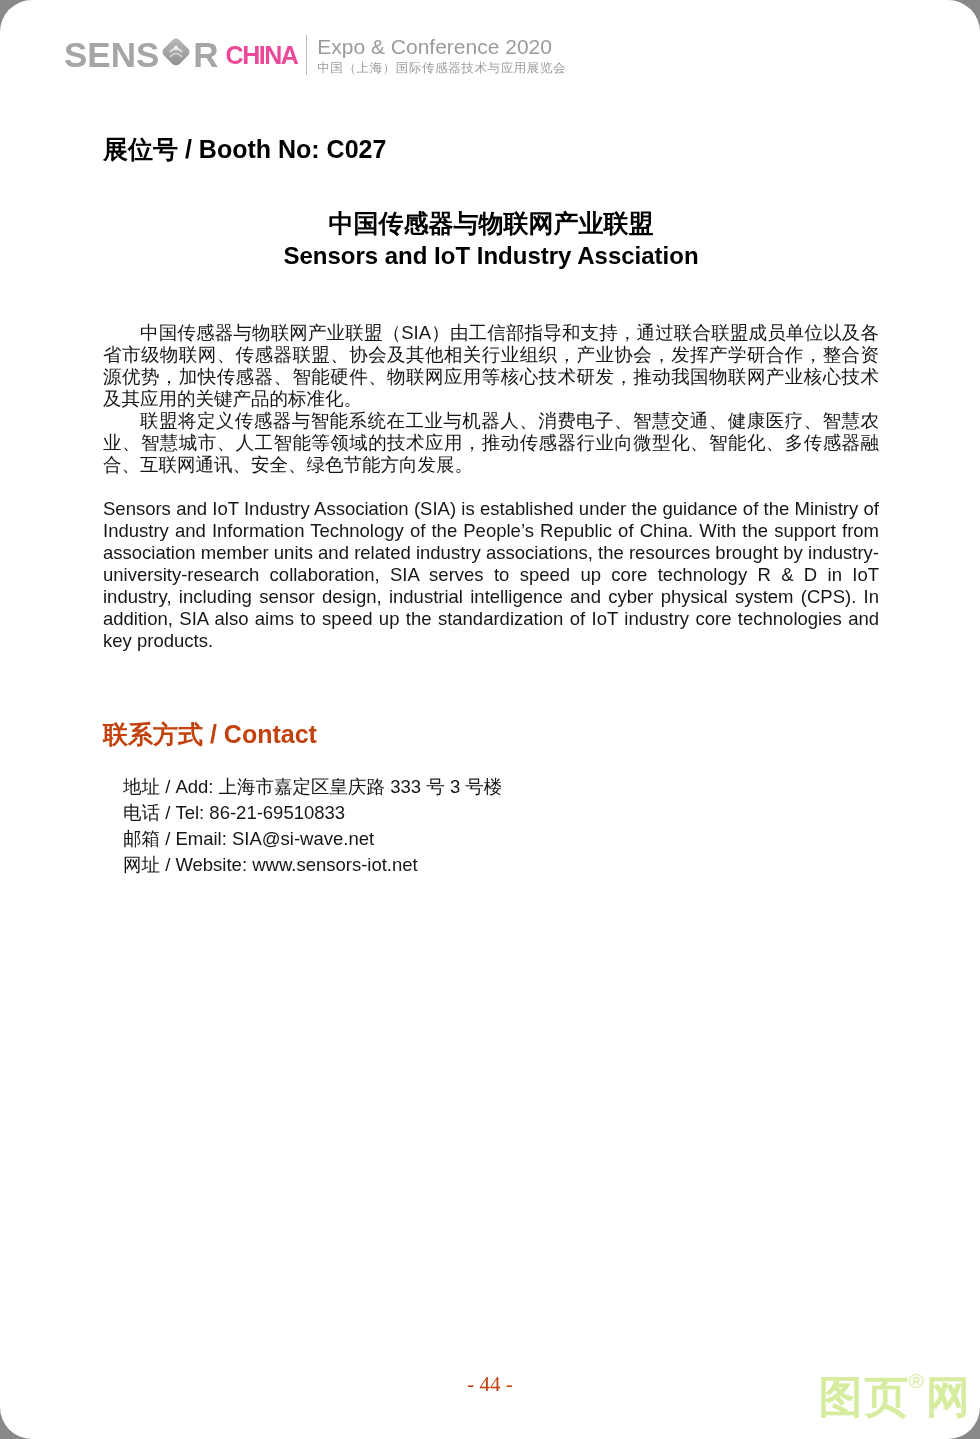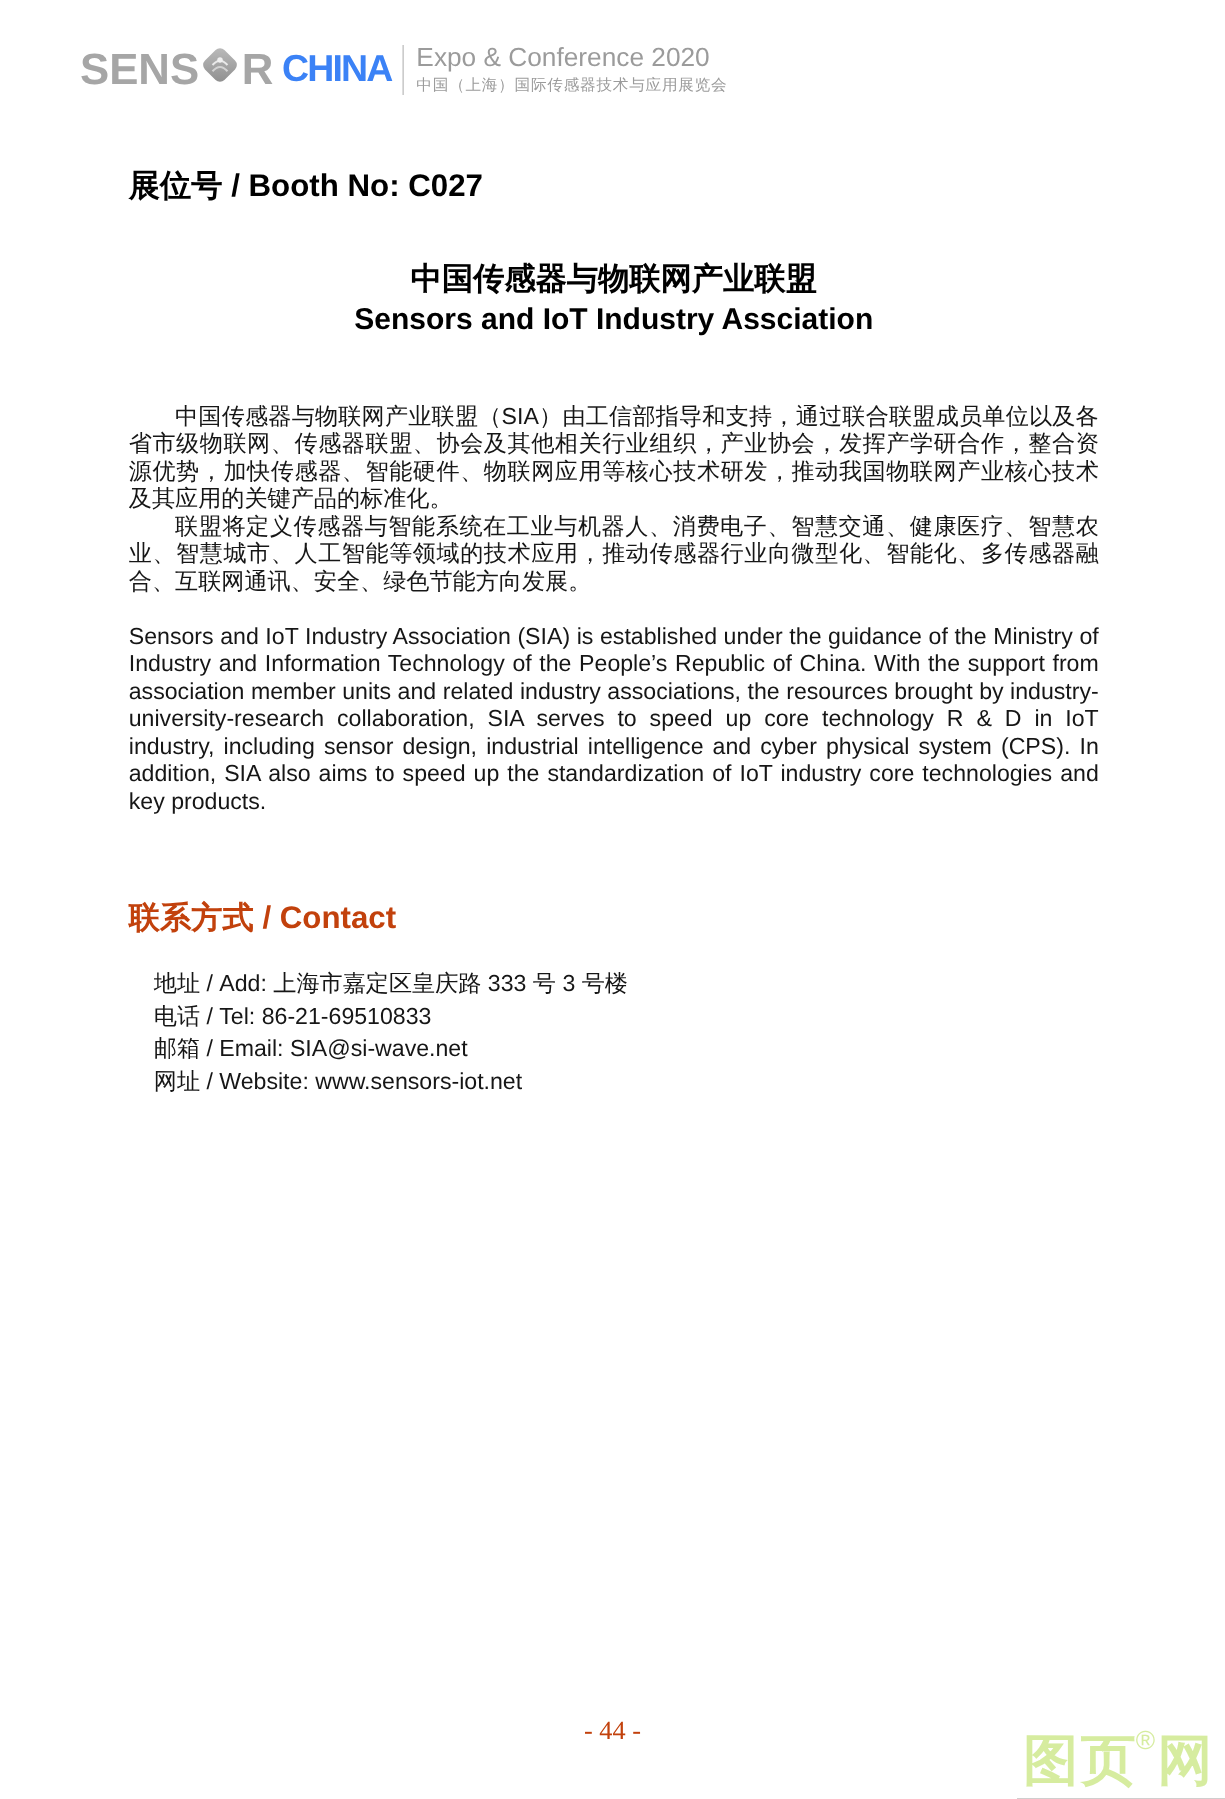--- a/index.html
+++ b/index.html
@@ -4,35 +4,36 @@
 <style>
   html,body{margin:0;padding:0;background:#888;}
   .page{
     position:relative;
     width:980px;height:1439px;
     margin:0 auto;
     background:#ffffff;
     font-family:"Liberation Sans",sans-serif;
     color:#161616;
     overflow:hidden;
+    border-radius:32px;
   }
   
   .logo{
     position:absolute;left:64px;top:34px;
     display:flex;align-items:center;
   }
   .brand-word{
     font-weight:bold;font-size:35px;line-height:40px;
     color:#a6a6a6;letter-spacing:0px;
     display:flex;align-items:center;
   }
   .sensor-icon{display:inline-block;margin:0 1px;position:relative;top:1px;}
   .brand-country{
-    font-weight:bold;font-size:30px;line-height:40px;
-    color:#3b82f6;letter-spacing:-1.5px;
+    font-weight:bold;font-size:25px;line-height:40px;
+    color:#ec4899;letter-spacing:-1.5px;
     margin-left:7px;
   }
   .logo-divider{
     width:1px;height:40px;background:#bcbcbc;
     margin:0 10px 0 9px;
   }
   .event-text{color:#9b9b9b;}
   .event-line1{font-size:21px;line-height:23px;}
   .event-line2{font-size:12.5px;line-height:15px;margin-top:3px;letter-spacing:0.6px;}
   
@@ -68,21 +69,21 @@
   }
   .contact-line{white-space:nowrap;margin-left:20px;}
   
   .page-number{
     position:absolute;left:0;top:1372px;width:980px;
     text-align:center;
     font-family:"Liberation Serif",serif;
     font-size:21px;color:#c2410c;
   }
   .watermark{
-    position:absolute;right:8px;bottom:0px;
+    position:absolute;right:8px;bottom:12px;
     font-weight:bold;font-size:44px;line-height:44px;
     letter-spacing:2px;
     user-select:none;
   }
   .watermark .reg{
     display:inline-block;
     font-size:21px;font-weight:normal;
     position:relative;top:-24px;left:-2px;
     letter-spacing:0;
   }

